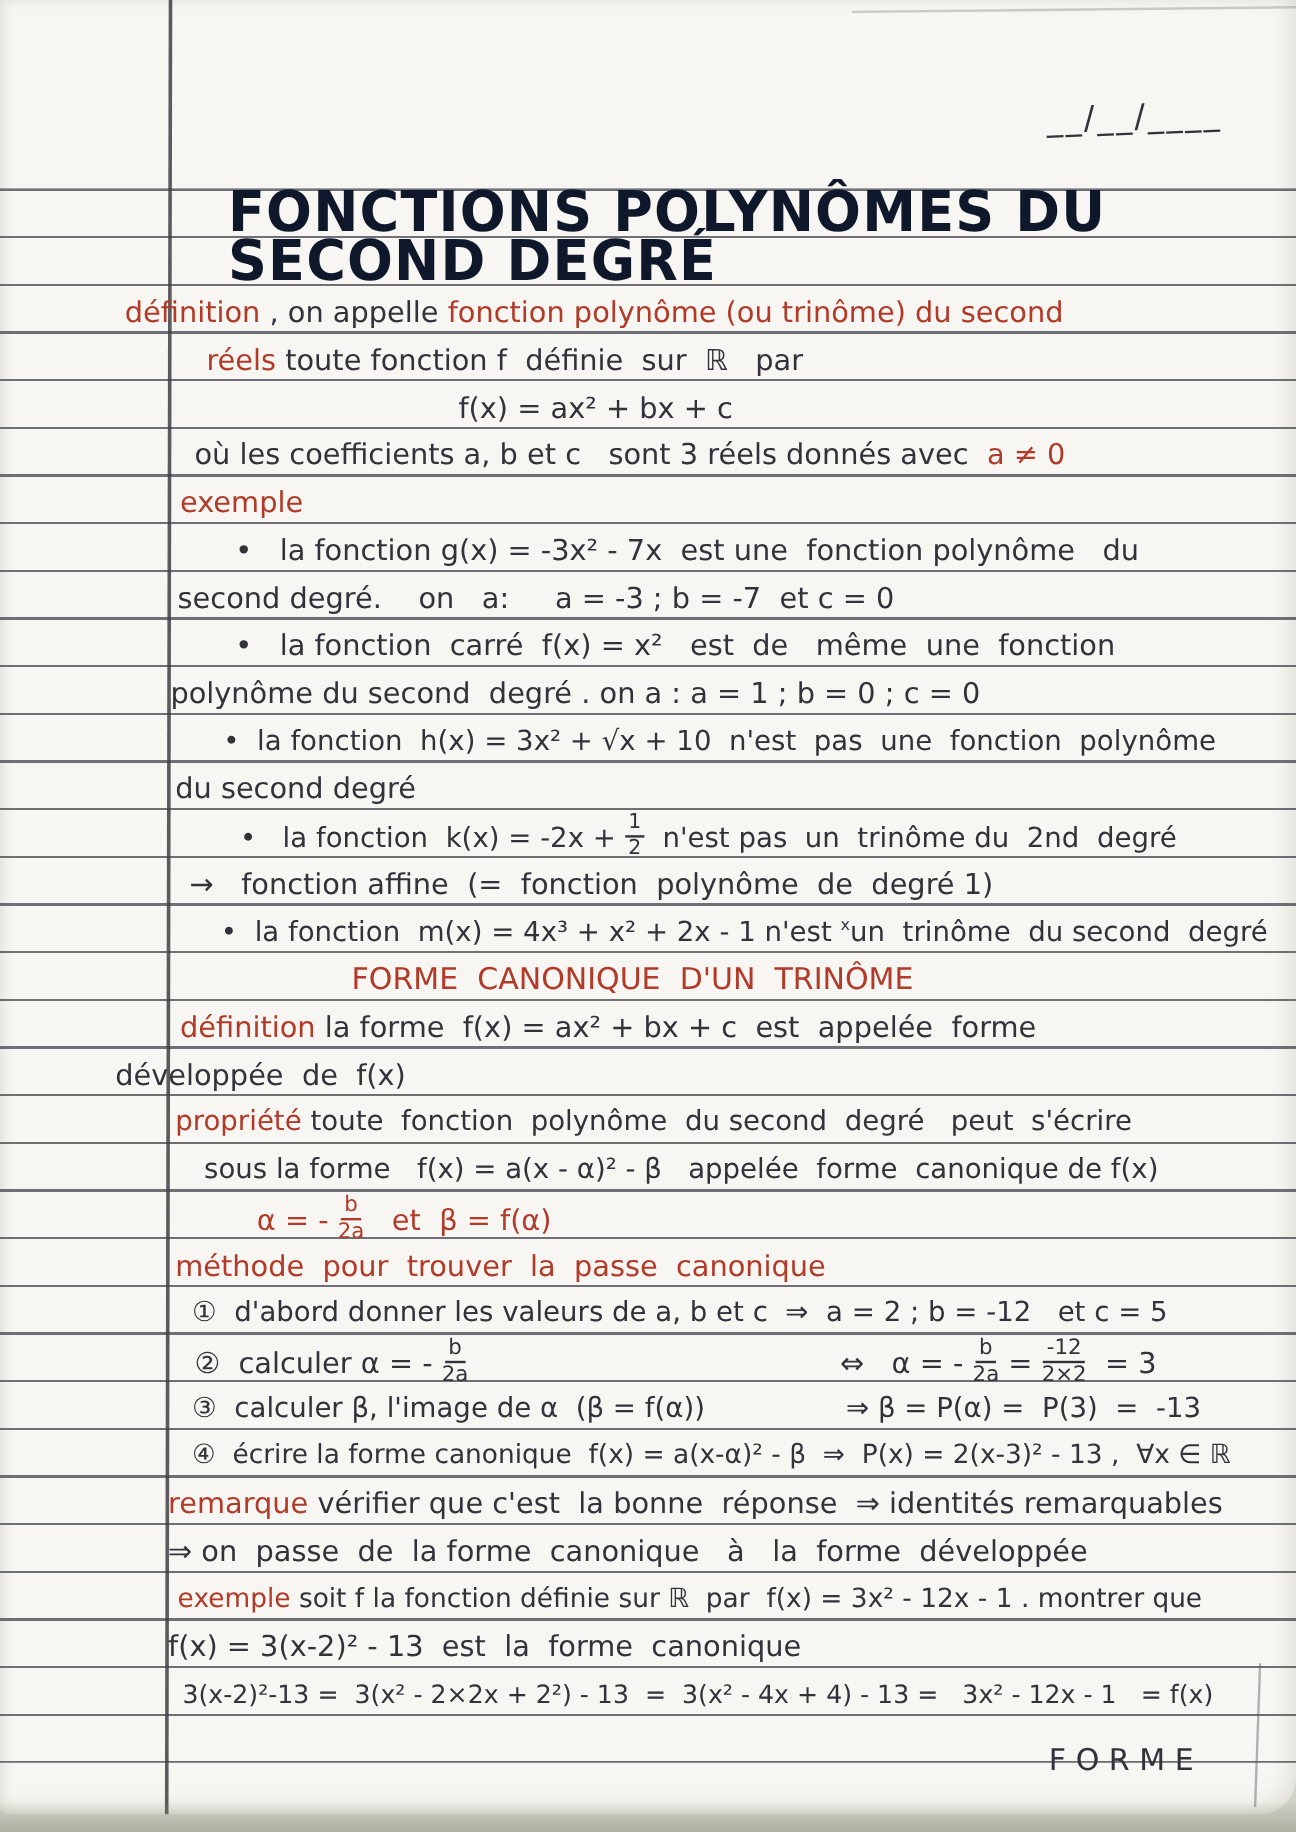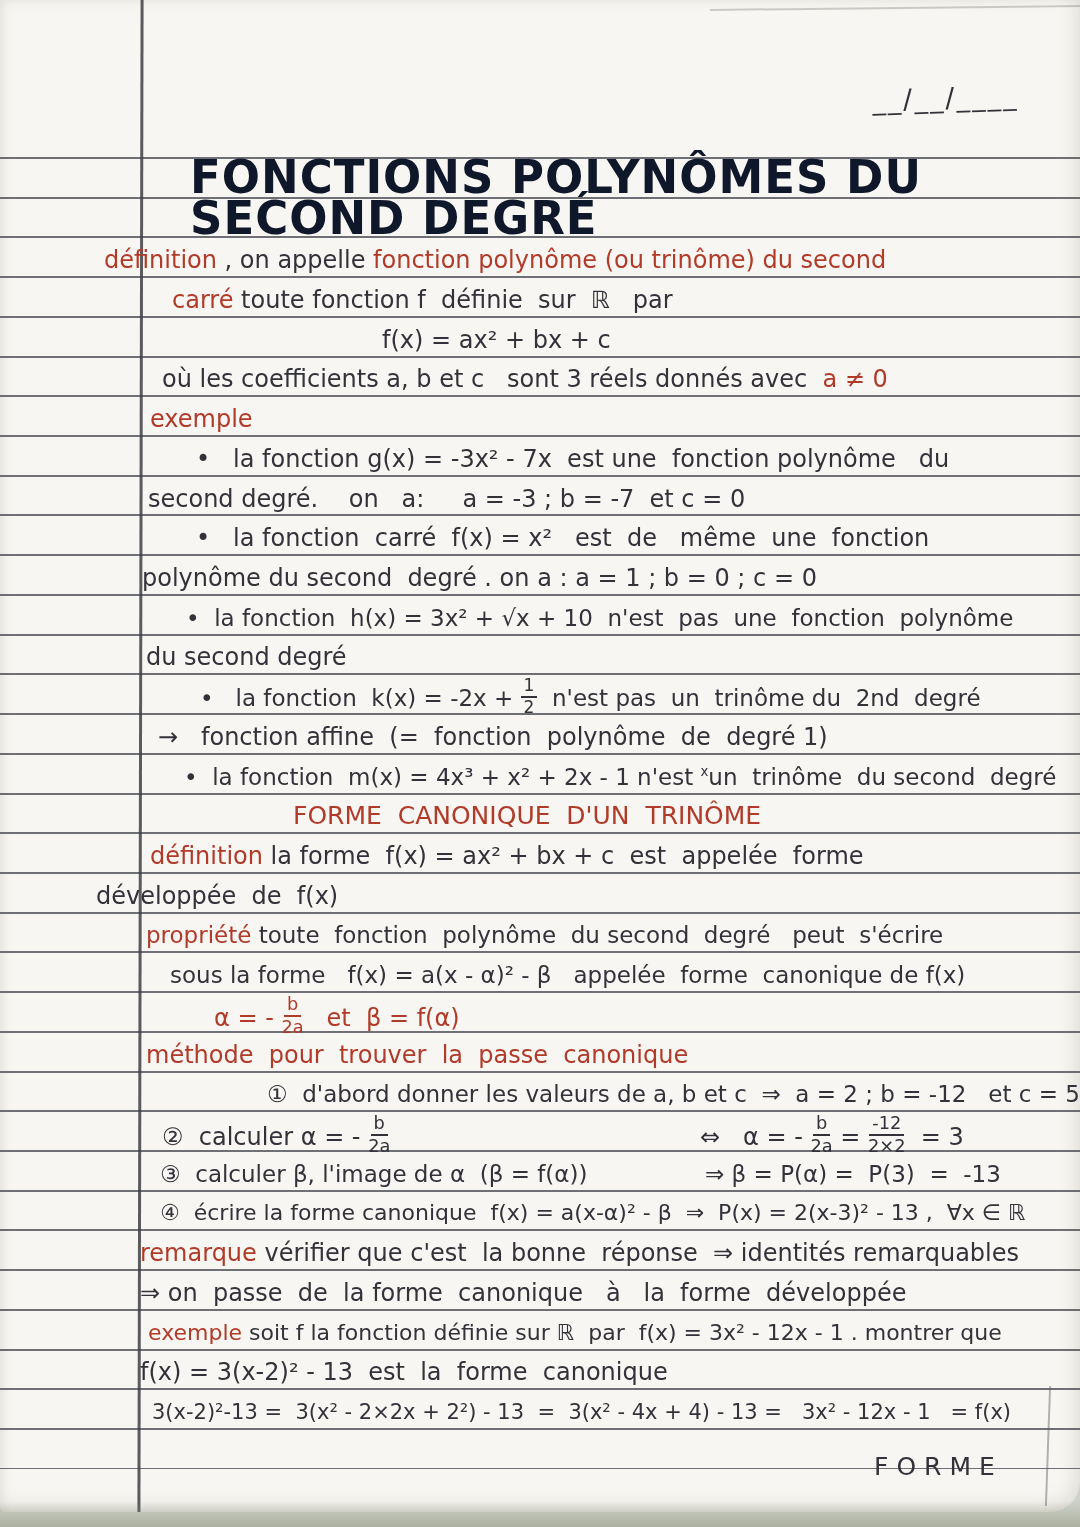--- a/index.html
+++ b/index.html
@@ -52,41 +52,41 @@
 
     <div class="date">__/__/____</div>
 
     <div class="title">
       <div class="title-line">FONCTIONS POLYNÔMES DU</div>
       <div class="title-line">SECOND DEGRÉ</div>
     </div>
 
     <div>
         <div class="note-line" style="top: 243px; padding-left: 104px;"><span class="red">définition</span><span class="black"> , on appelle </span><span class="red">fonction polynôme (ou trinôme) du second</span></div>
-        <div class="note-line" style="top: 283px; padding-left: 172px;"><span class="red">carré </span><span class="black">toute fonction f  définie  sur  ℝ   par</span></div>
+        <div class="note-line" style="top: 283px; padding-left: 172px;"><span class="red">réels </span><span class="black">toute fonction f  définie  sur  ℝ   par</span></div>
         <div class="note-line" style="top: 323px; padding-left: 382px;"><span class="black">f(x) = ax² + bx + c</span></div>
         <div class="note-line" style="top: 362px; padding-left: 162px;"><span class="black">où les coefficients a, b et c   sont 3 réels donnés avec  </span><span class="red">a ≠ 0</span></div>
         <div class="note-line" style="top: 402px; padding-left: 150px;"><span class="red">exemple</span></div>
         <div class="note-line" style="top: 442px; padding-left: 196px;"><span class="black">•   la fonction g(x) = -3x² - 7x  est une  fonction polynôme   du</span></div>
         <div class="note-line" style="top: 482px; padding-left: 148px;"><span class="black">second degré.    on   a:     a = -3 ; b = -7  et c = 0</span></div>
         <div class="note-line" style="top: 521px; padding-left: 196px;"><span class="black">•   la fonction  carré  f(x) = x²   est  de   même  une  fonction</span></div>
         <div class="note-line" style="top: 561px; padding-left: 142px;"><span class="black">polynôme du second  degré . on a : a = 1 ; b = 0 ; c = 0</span></div>
         <div class="note-line" style="top: 601px; padding-left: 186px; font-size: 23px;"><span class="black">•  la fonction  h(x) = 3x² + √x + 10  n'est  pas  une  fonction  polynôme</span></div>
         <div class="note-line" style="top: 640px; padding-left: 146px;"><span class="black">du second degré</span></div>
         <div class="note-line" style="top: 680px; padding-left: 200px; font-size: 23px;"><span class="black">•   la fonction  k(x) = -2x + </span><span class="frac black"><span class="num">1</span><span class="den">2</span></span><span class="black">  n'est pas  un  trinôme du  2nd  degré</span></div>
         <div class="note-line" style="top: 720px; padding-left: 158px;"><span class="black">→   fonction affine  (=  fonction  polynôme  de  degré 1)</span></div>
         <div class="note-line" style="top: 760px; padding-left: 184px; font-size: 23px;"><span class="black">•  la fonction  m(x) = 4x³ + x² + 2x - 1 n'est </span><sup class="ins black">x</sup><span class="black">un  trinôme  du second  degré</span></div>
         <div class="note-line" style="top: 799px; padding-left: 293px; font-size: 25px;"><span class="red">FORME  CANONIQUE  D'UN  TRINÔME</span></div>
         <div class="note-line" style="top: 839px; padding-left: 150px;"><span class="red">définition </span><span class="black">la forme  f(x) = ax² + bx + c  est  appelée  forme</span></div>
         <div class="note-line" style="top: 879px; padding-left: 96px;"><span class="black">développée  de  f(x)</span></div>
         <div class="note-line" style="top: 918px; padding-left: 146px; font-size: 23px;"><span class="red">propriété </span><span class="black">toute  fonction  polynôme  du second  degré   peut  s'écrire</span></div>
         <div class="note-line" style="top: 958px; padding-left: 170px; font-size: 23px;"><span class="black">sous la forme   f(x) = a(x - α)² - β   appelée  forme  canonique de f(x)</span></div>
         <div class="note-line" style="top: 998px; padding-left: 214px;"><span class="red">α = - </span><span class="frac red"><span class="num">b</span><span class="den">2a</span></span><span class="red">   et  β = f(α)</span></div>
         <div class="note-line" style="top: 1038px; padding-left: 146px;"><span class="red">méthode  pour  trouver  la  passe  canonique</span></div>
-        <div class="note-line" style="top: 1077px; padding-left: 160px; font-size: 23px; text-align: right;"><span class="black">①  d'abord donner les valeurs de a, b et c  ⇒  a = 2 ; b = -12   et c = 5</span></div>
+        <div class="note-line" style="top: 1077px; padding-left: 160px; font-size: 23px;"><span class="black">①  d'abord donner les valeurs de a, b et c  ⇒  a = 2 ; b = -12   et c = 5</span></div>
         <div class="note-line" style="top: 1117px; padding-left: 162px;"><span class="black">②  calculer α = - </span><span class="frac black"><span class="num">b</span><span class="den">2a</span></span><span class="abs-part" style="left: 700px;"><span class="black">⇔   α = - </span><span class="frac black"><span class="num">b</span><span class="den">2a</span></span><span class="black"> = </span><span class="frac black"><span class="num">-12</span><span class="den">2×2</span></span><span class="black">  = 3</span></span></div>
         <div class="note-line" style="top: 1157px; padding-left: 160px; font-size: 23px;"><span class="black">③  calculer β, l'image de α  (β = f(α))</span><span class="abs-part" style="left: 705px;"><span class="black">⇒ β = P(α) =  P(3)  =  -13</span></span></div>
         <div class="note-line" style="top: 1196px; padding-left: 160px; font-size: 22px;"><span class="black">④  écrire la forme canonique  f(x) = a(x-α)² - β  ⇒  P(x) = 2(x-3)² - 13 ,  ∀x ∈ ℝ</span></div>
         <div class="note-line" style="top: 1236px; padding-left: 140px;"><span class="red">remarque </span><span class="black">vérifier que c'est  la bonne  réponse  ⇒ identités remarquables</span></div>
         <div class="note-line" style="top: 1276px; padding-left: 140px;"><span class="black">⇒ on  passe  de  la forme  canonique   à   la  forme  développée</span></div>
         <div class="note-line" style="top: 1316px; padding-left: 148px; font-size: 22px;"><span class="red">exemple </span><span class="black">soit f la fonction définie sur ℝ  par  f(x) = 3x² - 12x - 1 . montrer que</span></div>
         <div class="note-line" style="top: 1355px; padding-left: 140px;"><span class="black">f(x) = 3(x-2)² - 13  est  la  forme  canonique</span></div>
         <div class="note-line" style="top: 1395px; padding-left: 152px; font-size: 21px;"><span class="black">3(x-2)²-13 =  3(x² - 2×2x + 2²) - 13  =  3(x² - 4x + 4) - 13 =   3x² - 12x - 1   = f(x)</span></div>
       </div>
 

